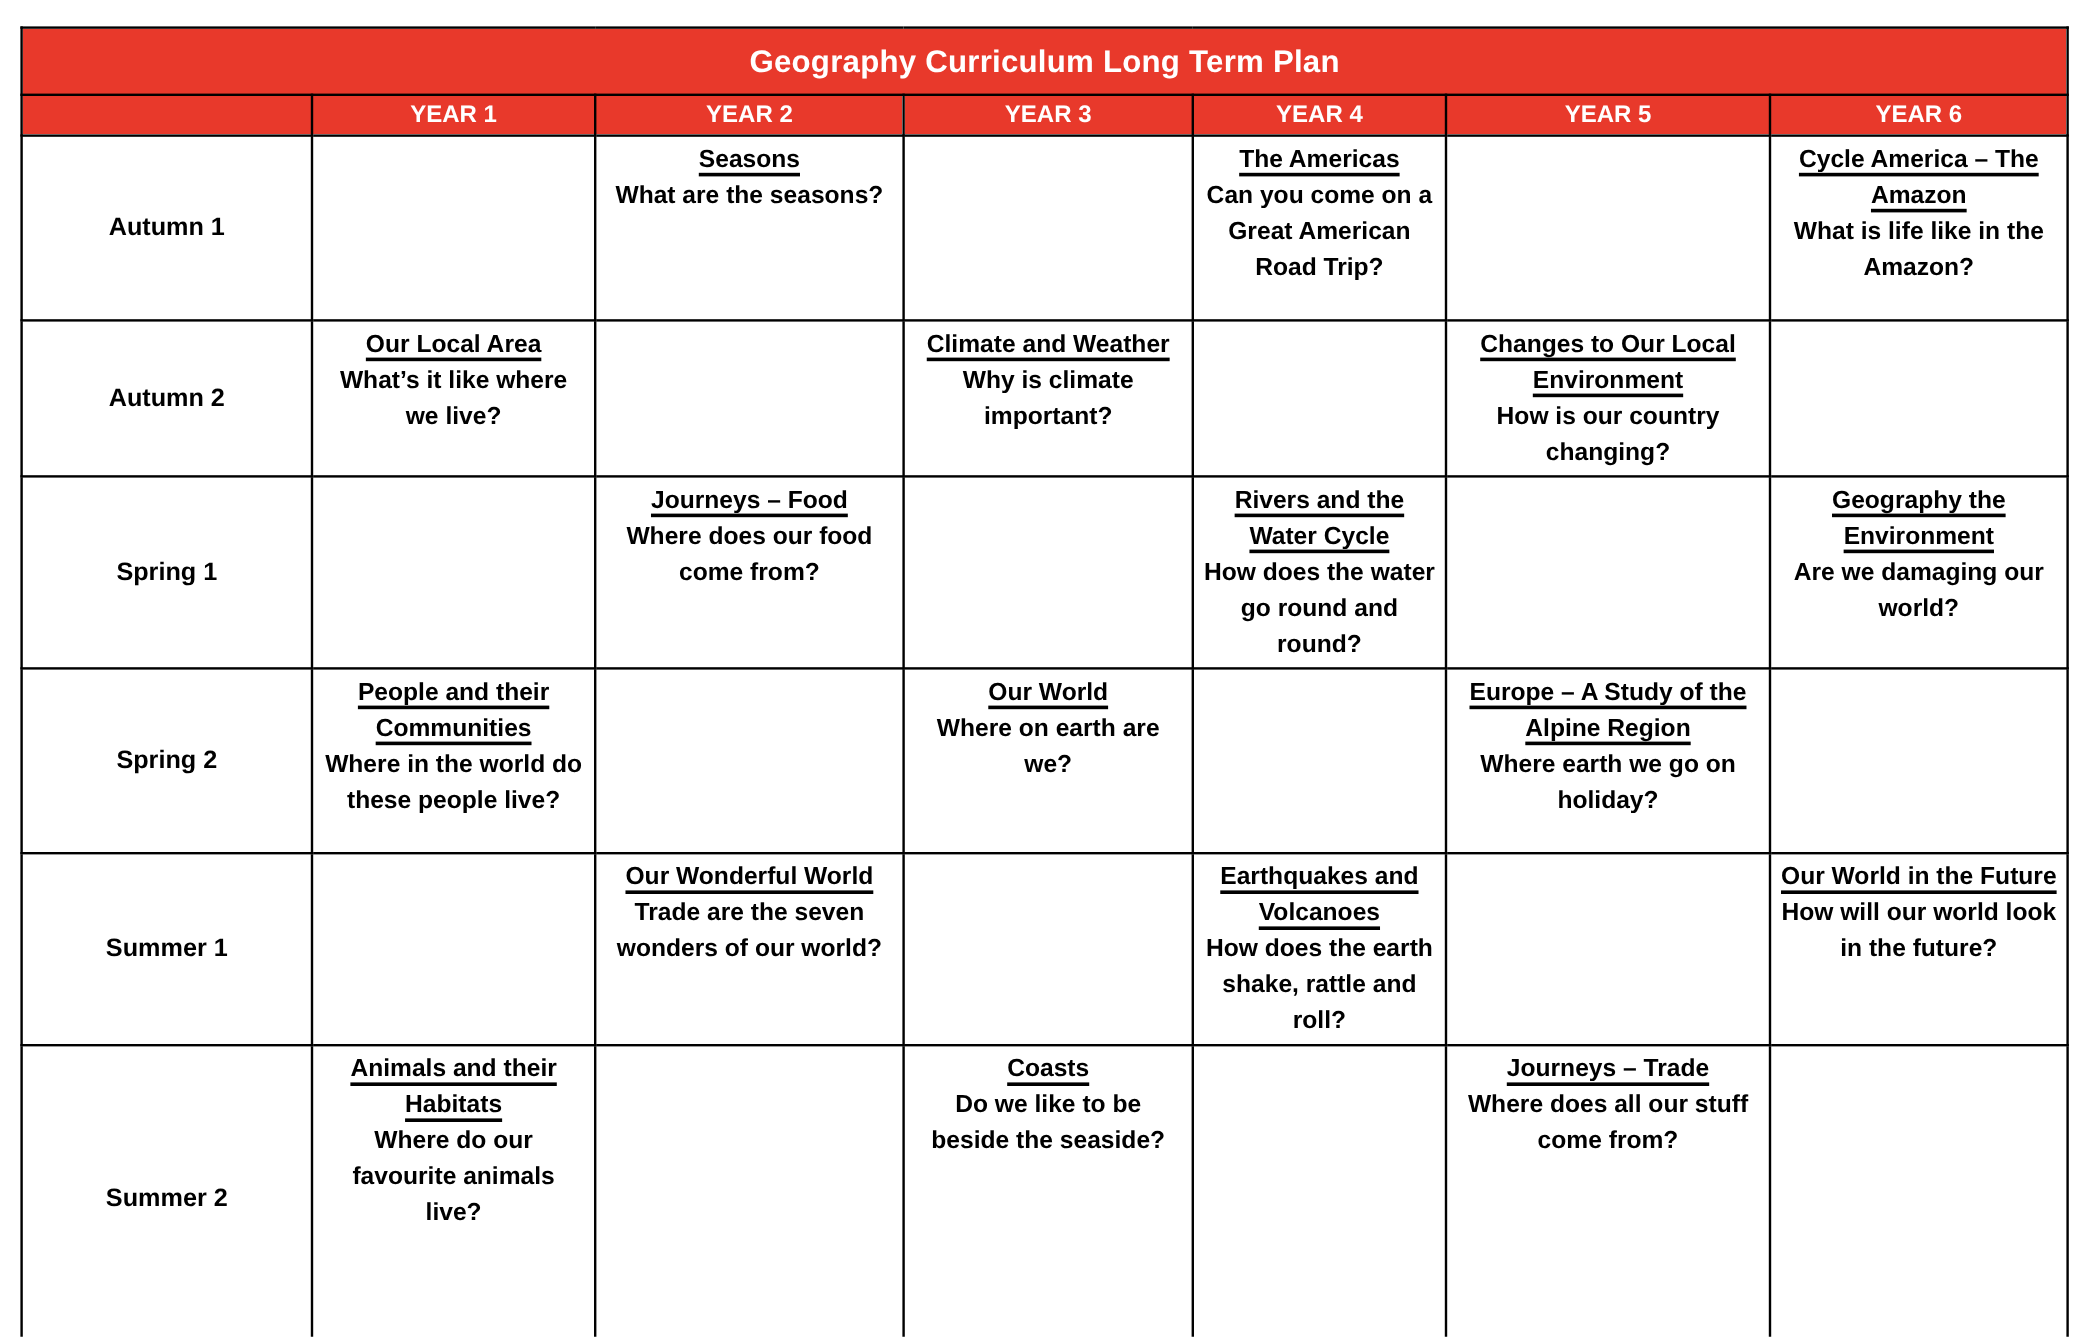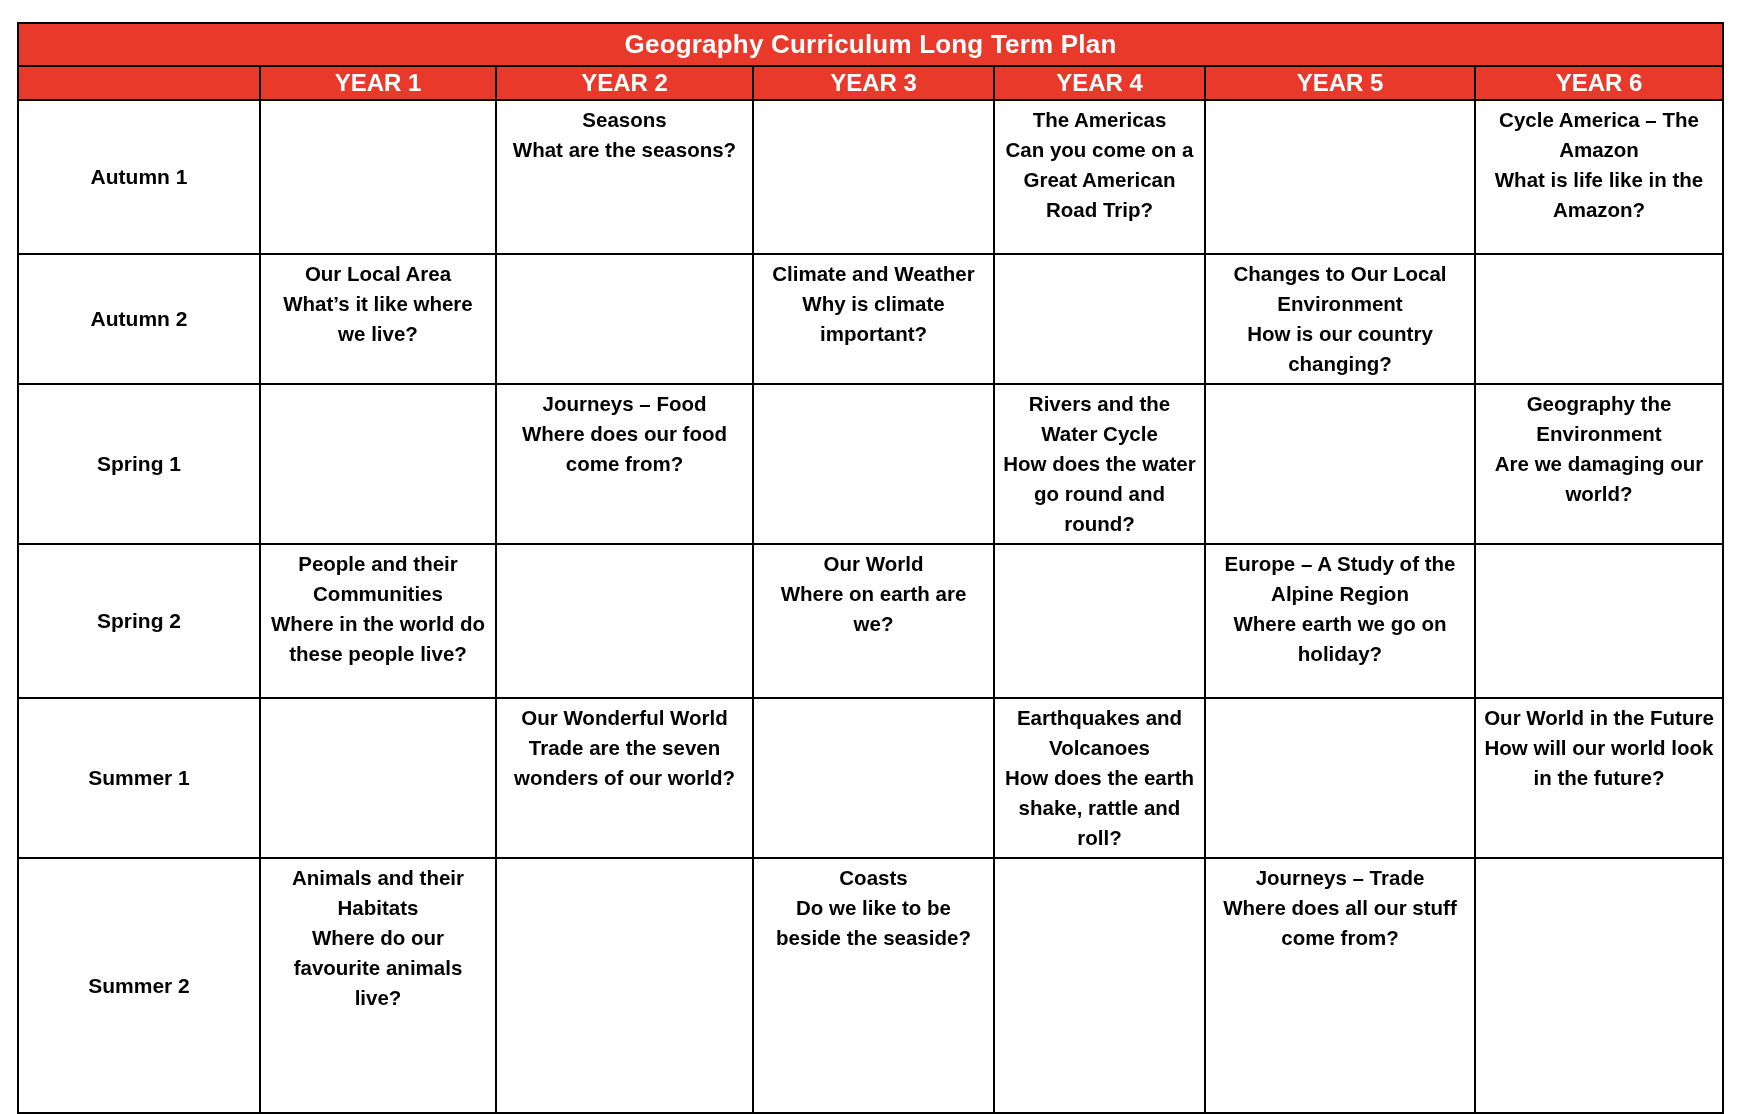--- a/index.html
+++ b/index.html
@@ -28,47 +28,48 @@
     padding: 4px 8px;
     text-align: center;
     color: #000000;
     overflow: hidden;
   }
   tr.title-row th {
     background: var(--red);
     color: #ffffff;
     font-size: 26px;
     font-weight: bold;
-    height: 43px;
+    height: 56px;
     padding: 2px 8px;
     letter-spacing: 0.2px;
   }
   tr.year-row th {
     background: var(--red);
     color: #ffffff;
-    font-size: 24px;
+    font-size: 20px;
     font-weight: bold;
     height: 34px;
     padding: 2px 8px;
   }
   th.term-cell {
     font-size: 21px;
     font-weight: bold;
     vertical-align: middle;
     background: #ffffff;
     margin-left: 32px;
   }
   td.topic-cell {
     vertical-align: top;
     font-size: 20.5px;
     line-height: 30px;
     background: #ffffff;
   }
   .topic {
     font-weight: bold;
+    text-decoration: underline;
     text-decoration-thickness: 2.5px;
     text-underline-offset: 5px;
   }
   .question {
     font-weight: bold;
   }
   :root { --red: #E8392B; }
 </style>
 </head>
 <body>

